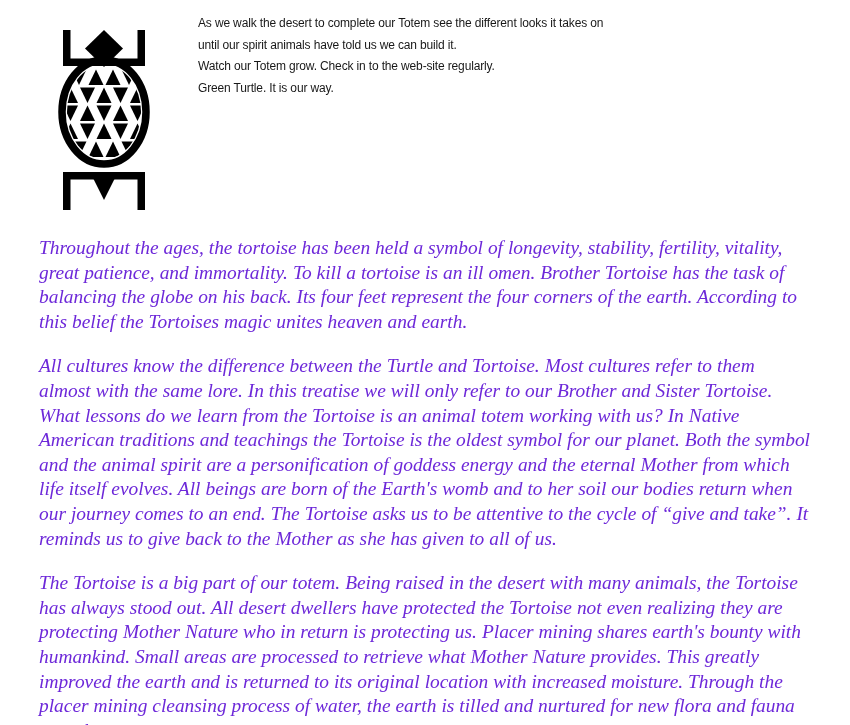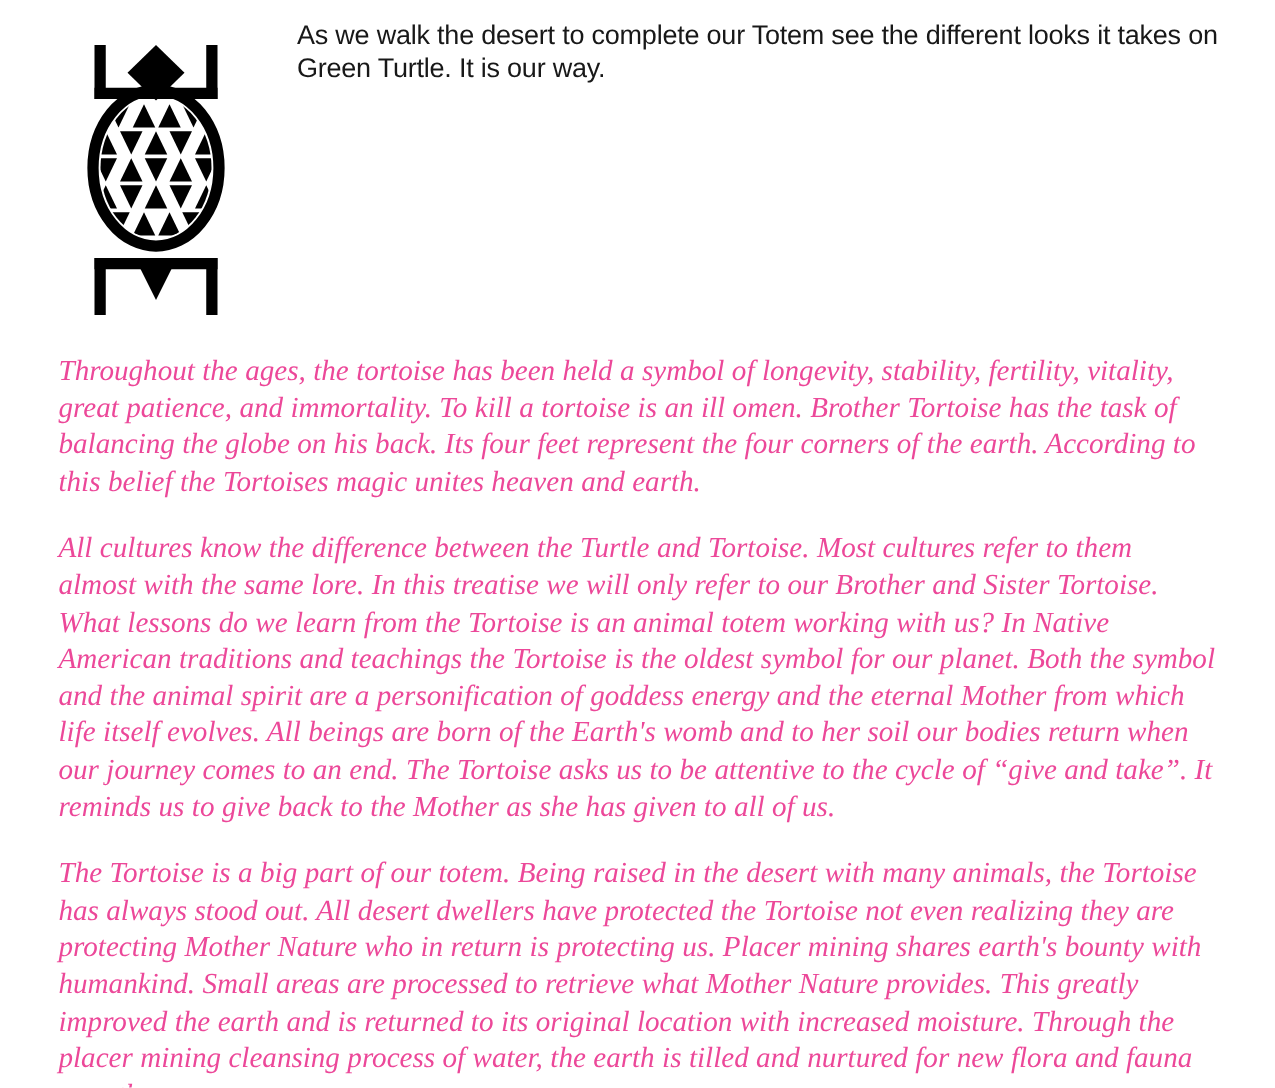--- a/index.html
+++ b/index.html
@@ -32,21 +32,21 @@
     width: 104px;
     height: 200px;
   }
 
   .intro {
     position: absolute;
     left: 198px;
     top: 13px;
     width: 620px;
     font-family: "Liberation Sans", sans-serif;
-    font-size: 18px;
+    font-size: 12px;
     line-height: 21.5px;
     color: #181818;
     letter-spacing: -0.15px;
   }
   .intro-line {
     white-space: nowrap;
   }
 
   
   .body-copy {
@@ -54,21 +54,21 @@
     left: 39px;
     top: 236px;
     width: 772px;
   }
 
   .para {
     font-family: "Liberation Serif", serif;
     font-style: italic;
     font-size: 19.4px;
     line-height: 24.6px;
-    color: #ec4899;
+    color: #6d28d9;
     margin: 0 0 20px 0;
     text-align: left;
     word-spacing: 0.1px;
   }
   .para:last-child {
     margin-bottom: 0;
   }
 </style>
 </head>
 <body>
@@ -135,20 +135,22 @@
       </g>
 
       <g>
         <polygon points="41,166 63,166 52,188" fill="#000000"></polygon>
       </g>
     </svg>
   </div>
 
   <div class="intro">
     <div class="intro-line">As we walk the desert to complete our Totem see the different looks it takes on</div>
+    <div class="intro-line">until our spirit animals have told us we can build it.</div>
+    <div class="intro-line">Watch our Totem grow. Check in to the web-site regularly.</div>
     <div class="intro-line">Green Turtle. It is our way.</div>
   </div>
 
 </div>
 
 <div class="body-copy">
   <p class="para">Throughout the ages, the tortoise has been held a symbol of longevity, stability, fertility, vitality, great patience, and immortality. To kill a tortoise is an ill omen.  Brother Tortoise has the task of balancing the globe on his back. Its four feet represent the four corners of the earth. According to this belief the Tortoises magic unites heaven and earth.</p>
   <p class="para">All cultures know the difference between the Turtle and Tortoise. Most cultures refer to them almost with the same lore.  In this treatise we will only refer to our Brother and Sister Tortoise.  What lessons do we learn from the Tortoise is an animal totem working with us? In Native American traditions and teachings the Tortoise is the oldest symbol for our planet. Both the symbol and the animal spirit are a personification of goddess energy and the eternal Mother from which life itself evolves. All beings are born of the Earth's womb and to her soil our bodies return when our journey comes to an end.  The Tortoise asks us to be attentive to the cycle of “give and take”.  It reminds us to give back to the Mother as she has given to all of us.</p>
   <p class="para">The Tortoise is a big part of our totem. Being raised in the desert with many animals, the Tortoise has always stood out. All desert dwellers have protected the Tortoise not even realizing they are protecting Mother Nature who in return is protecting us. Placer mining shares earth's bounty with humankind. Small areas are processed to retrieve what Mother Nature provides. This greatly improved the earth and is returned to its original location with increased moisture.  Through the placer mining cleansing process of water, the earth is tilled and nurtured for new flora and fauna growth.</p>
 </div>

